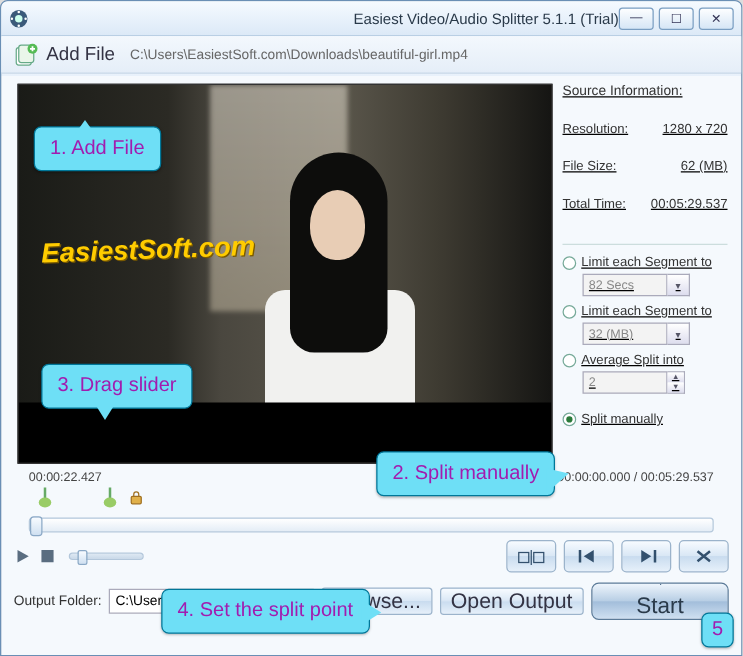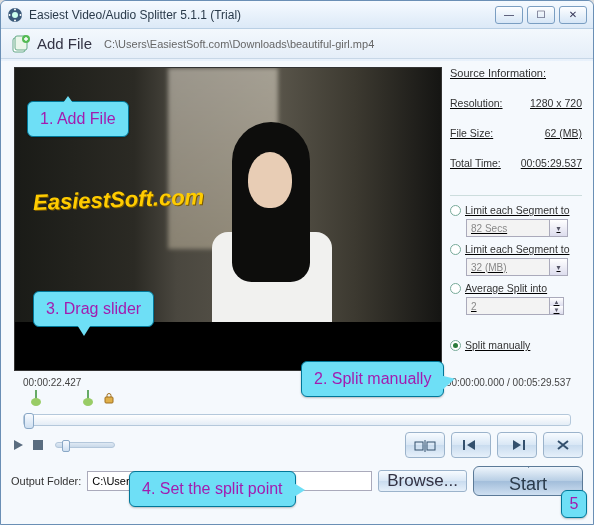--- a/index.html
+++ b/index.html
@@ -1,18 +1,18 @@
 <!DOCTYPE html>
 <html><head>
 <meta charset="utf-8">
 <style>
   * { box-sizing: border-box; margin: 0; padding: 0; font-family: 'Segoe UI', Tahoma, sans-serif; }
   body { background: #ddd; width: 594px; height: 525px; overflow: hidden; position: relative; }
   .window { position: absolute; inset: 0; background: linear-gradient(to bottom, #f7fbff 0, #e8f1fb 60px, #f5f9fd 60px); border: 1px solid #6a8fb5; border-radius: 6px 6px 0 0; }
-  .titlebar { height: 28px; display: flex; align-items: center; padding: 0 6px; background: linear-gradient(to bottom,#f5faff,#dce9f7); border-bottom: 1px solid #b9cfe4; border-radius: 6px 6px 0 0;}
+  .titlebar { height: 28px; display: flex; align-items: center; padding: 0 6px; background: linear-gradient(to bottom,#f5faff,#dce9f7); border-bottom: 1px solid #b9cfe4; border-radius: 6px 6px 0 0; text-align: right;}
   .title-icon { width:16px; height:16px; margin-right:6px; }
   .title-text { font-size: 12px; color:#2a3a4a; flex:1; }
   .winbtns { display:flex; gap:4px;}
   .winbtn { width:28px; height:18px; border:1px solid #7a9ec2; border-radius:3px; background:linear-gradient(#fdfeff,#d6e6f6); display:flex; align-items:center; justify-content:center; font-size:10px; color:#335;}
   .toolbar { height:30px; display:flex; align-items:center; padding:0 10px; background:linear-gradient(#f3f8fd,#e5eef8); border-bottom:1px solid #c7d7e7;}
   .add-icon { width:20px; height:20px; margin-right:6px;}
   .addfile-label { font-size:15px; color:#334; margin-right:12px;}
   .filepath { font-size:11px; color:#666; }
   .body { display:flex; padding:8px 10px 4px 13px; gap:8px;text-decoration:underline; }
   .video-area { width:428px; }
@@ -26,21 +26,21 @@
   .collar { position:absolute; top:108px; left:48px; width:40px; height:26px; background:#f1f1ef; transform:rotate(45deg); border:1px solid #cfcfca;}
   .blackband { position:absolute; left:0; bottom:0; right:0; height:48px; background:#000;}
   .sidebar { width:132px; font-size:11px; color:#333; }
   .src-info { border-bottom:1px solid #cdd; padding-bottom:8px; margin-bottom:8px;}
   .src-info .hdr { font-size:11px; margin-bottom:6px; }
   .kv { display:flex; justify-content:space-between; font-size:10.5px; margin:18px 0;}
   .radio-row { display:flex; align-items:center; gap:4px; font-size:10.5px; margin-top:6px;}
   .radio { width:11px; height:11px; border:1px solid #7a9; border-radius:50%; background:#fff; display:inline-flex; align-items:center; justify-content:center;}
   .radio.sel::after{ content:''; width:5px; height:5px; background:#2a7a3a; border-radius:50%;}
   .combo { display:flex; margin:3px 0 6px 16px;}
-  .combo input { width:84px; height:18px; font-size:10px; padding:0 4px; border:1px solid #aab; background:#f3f3f3; color:#888;}
+  .combo input { width:68px; height:18px; font-size:10px; padding:0 4px; border:1px solid #aab; background:#f3f3f3; color:#888;}
   .combo .dd { width:18px; height:18px; border:1px solid #aab; border-left:none; background:linear-gradient(#fff,#dde); display:flex; align-items:center; justify-content:center; font-size:8px; color:#556;}
   .spin { width:14px; height:18px; display:flex; flex-direction:column; border:1px solid #aab; border-left:none;}
   .spin div{ flex:1; font-size:6px; display:flex; align-items:center; justify-content:center; background:linear-gradient(#fff,#dde); color:#556;}
   .timeline-wrap { padding: 0 22px; }
   .time-top { display:flex; justify-content:space-between; font-size:10px; color:#444; margin-top:2px;}
   .track1 { position:relative; height:18px; margin-top:2px;}
   .marker { position:absolute; top:0; width:10px; height:14px; }
   .marker .stem{ position:absolute; left:4px; top:0; width:2px; height:10px; background:#6a6;}
   .marker .ball{ position:absolute; left:0; top:8px; width:10px; height:8px; background:#9c6; border-radius:50%;}
   .lock { position:absolute; left:80px; top:2px; width:12px; height:12px;}
@@ -162,21 +162,21 @@
           <span>Average Split into</span>
         </div>
       <div class="combo">
           <input disabled="" value="2" style="">
           <div class="spin">
             <div>▲</div>
             <div>▼</div>
           </div>
         </div>
 
-      <div class="radio-row" style="margin-top:24px">
+      <div class="radio-row" style="margin-top:14px">
           <span class="radio sel"></span>
           <span>Split manually</span>
         </div>
     </div>
   </div>
 
   <div class="timeline-wrap">
     <div class="time-top">
       <span>00:00:22.427</span>
       <span>00:00:00.000 / 00:05:29.537</span>
@@ -238,20 +238,21 @@
         <svg width="16" height="14">
           <path d="M3 3l10 8M13 3L3 11" stroke="#33506d" stroke-width="2"></path>
         </svg>
       </div>
   </div>
 
   <div class="output-row">
     <span class="out-label">Output Folder:</span>
     <input class="out-input" value="C:\Users\EasiestSoft.com\Videos\" style="">
     <button class="smallbtn">Browse...</button>
+    <button class="smallbtn">Open Output</button>
     <div class="startbtn">
       <svg width="16" height="16">
           <path d="M8 2a6 6 0 106 6h-2a4 4 0 11-4-4V2z" fill="#3a5a7a"></path>
           <path d="M8 0l4 3-4 3z" fill="#3a5a7a"></path>
         </svg>
       <span>Start</span>
     </div>
   </div>
 
   <div class="watermark">EasiestSoft.com</div>

